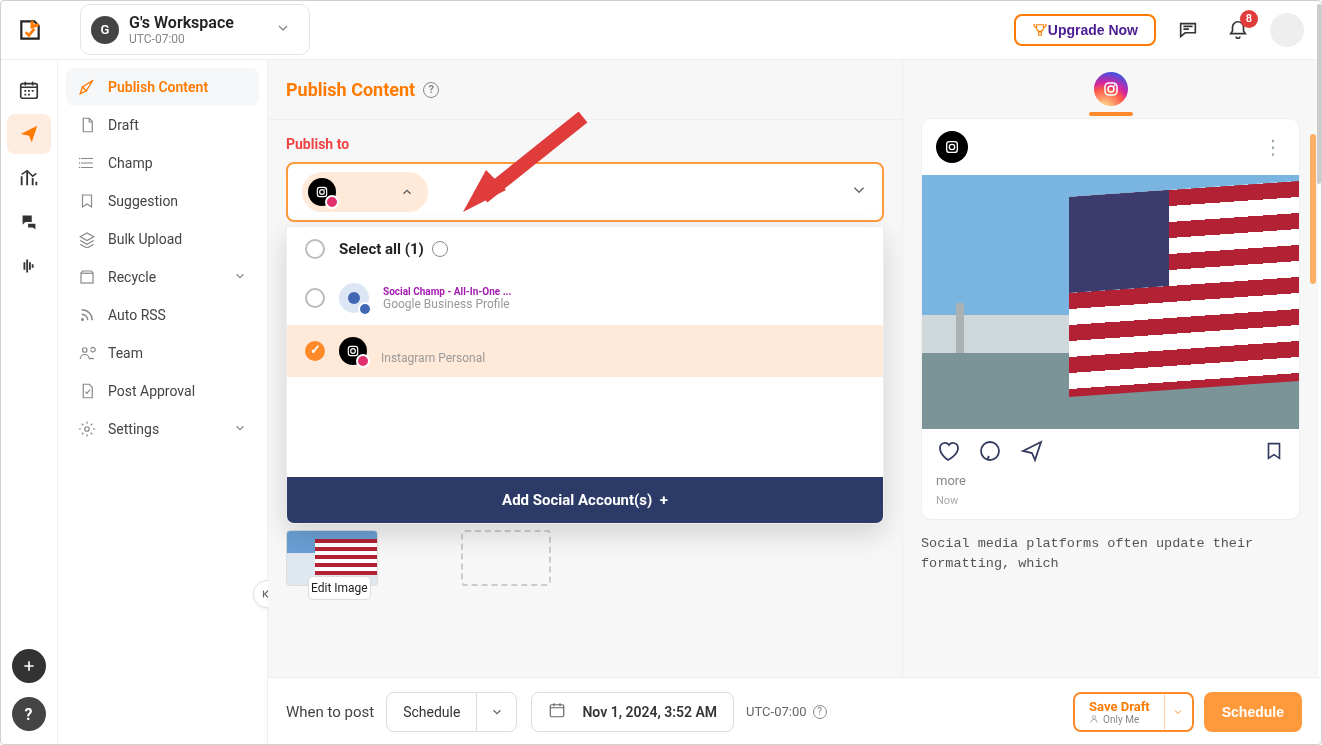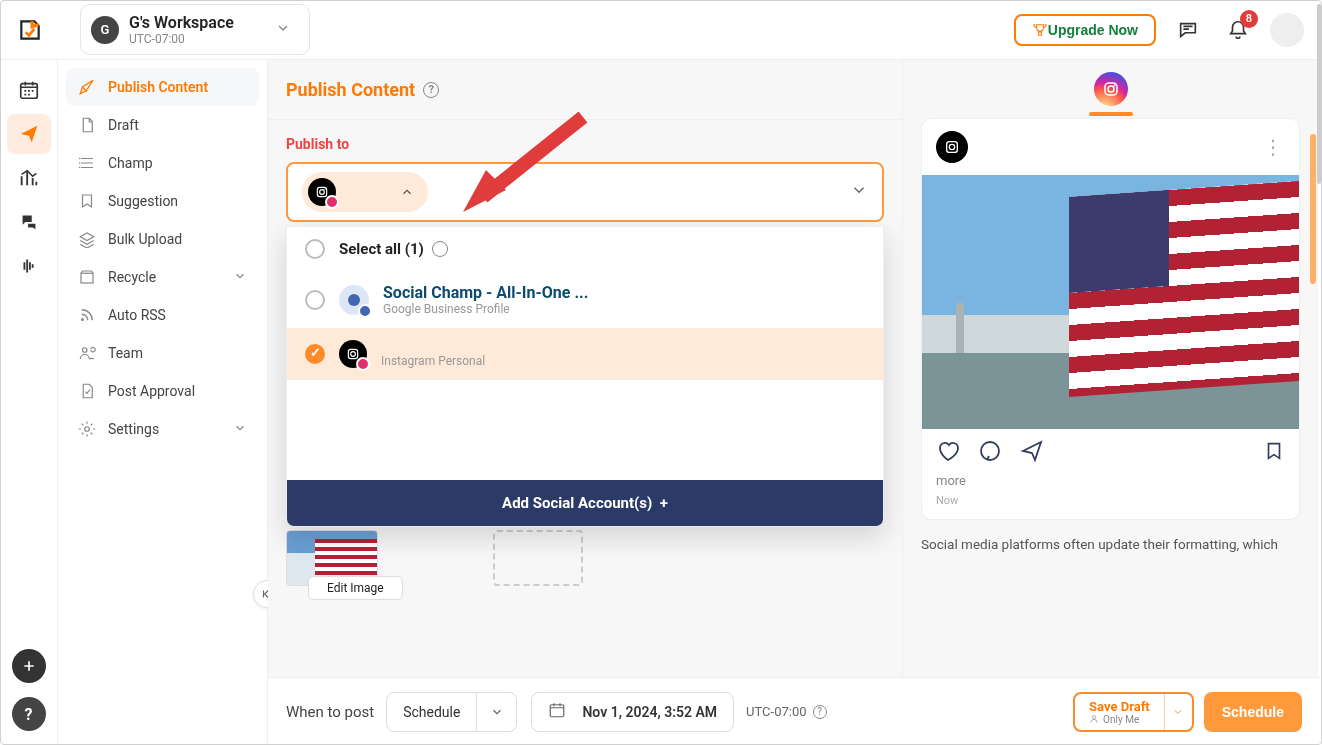--- a/index.html
+++ b/index.html
@@ -7,21 +7,21 @@
 
 
 .topbar { position: absolute; top: 0; left: 0; right: 2px; height: 60px; border-bottom: 1px solid #eee; background: #fff; display: flex; align-items: center; padding: 0 16px 0 0; }
 .topbar .logo-slot { width: 60px; display: flex; align-items: center; justify-content: center; }
 .workspace-chip { margin-left: 20px; border: 1px solid #e4e4e4; border-radius: 10px; padding: 8px 18px 8px 10px; display: flex; align-items: center; gap: 10px; min-width: 230px; position: relative; }
 .workspace-chip .av { width: 28px; height: 28px; border-radius: 50%; background: #444; color: #fff; display:flex; align-items:center; justify-content:center; font-size: 13px; font-weight:600; }
 .workspace-chip .txt .n { font-size: 16px; font-weight:600; color:#222;text-align:center; }
 .workspace-chip .txt .tz { font-size: 12px; color:#888; }
 .workspace-chip .chev { margin-left:auto; color:#888; }
 .top-spacer { flex:1; }
-.upgrade-btn { border:2px solid #ff7a00; color:#15803d; background:#fff; border-radius:8px; padding:6px 16px; font-weight:700; font-size:14px; display:flex; align-items:center; gap:0;margin-left:43px; }
+.upgrade-btn { border:2px solid #ff7a00; color:#4c1d95; background:#fff; border-radius:8px; padding:6px 16px; font-weight:700; font-size:14px; display:flex; align-items:center; gap:0;margin-left:43px; }
 .top-icon { width:36px; height:36px; display:flex; align-items:center; justify-content:center; color:#444; margin-left:14px; position:relative; }
 .badge { position:absolute; top:-2px; right:-2px; background:#e03c3c; color:#fff; border-radius:50%; width:18px; height:18px; font-size:11px; display:flex; align-items:center; justify-content:center; font-weight:600; }
 .avatar-circle { width:34px; height:34px; border-radius:50%; background:#eee; margin-left:14px; }
 
 
 .rail { position:absolute; top:60px; left:0; width:58px; bottom:0; background:#fff; border-right:1px solid #f0f0f0; display:flex; flex-direction:column; align-items:center; padding-top:10px; }
 .rail .r { width:44px; height:40px; display:flex; align-items:center; justify-content:center; color:#444; border-radius:8px; margin-bottom:4px; }
 .rail .r.active { background:#ffece0; color:#ff7a00; }
 .rail .bottom { margin-top:auto; margin-bottom:14px; display:flex; flex-direction:column; gap:14px; align-items:center;}
 .rail .circle { width:34px; height:34px; border-radius:50%; background:#333; color:#fff; display:flex; align-items:center; justify-content:center; }
@@ -55,30 +55,30 @@
 
 .dropdown { position:absolute; left:18px; right:18px; top:106px; background:#fff; border-radius:0 0 8px 8px; box-shadow:0 10px 28px rgba(0,0,0,.15); border:1px solid #eee; z-index:5; overflow:hidden;}
 .dd-row { display:flex; align-items:center; gap:14px; padding:12px 18px; }
 .dd-row .chk { width:20px; height:20px; border-radius:50%; border:2px solid #bbb; flex-shrink:0;}
 .dd-row .chk.checked { background:#ff8a2a; border-color:#ff8a2a; position:relative; }
 .dd-row .chk.checked::after { content:"✓"; position:absolute; color:#fff; font-size:13px; left:3px; top:-1px; font-weight:700;}
 .dd-row.selall .lbl { font-weight:700; font-size:15px; color:#222; display:flex; align-items:center; gap:8px;}
 .dd-row.selall .info { width:16px; height:16px; border:1.5px solid #888; border-radius:50%; display:inline-block;}
 .dd-row .avimg { width:30px; height:30px; border-radius:50%; background:#dde6f5; position:relative; display:flex; align-items:center; justify-content:center; color:#4267B2; flex-shrink:0;}
 .dd-row .avimg .minibadge { position:absolute; right:-3px; bottom:-3px; width:14px; height:14px; border-radius:50%; background:#4267B2; border:2px solid #fff; }
-.dd-row .meta .n { font-weight:700; font-size:16px; color:#0c4a6e; }
+.dd-row .meta .n { font-weight:700; font-size:10px; color:#a21caf; }
 .dd-row .meta .s { font-size:12px; color:#999; }
 .dd-row.selected { background:#ffe9d9; }
 .dd-add { background:#2b3a67; color:#fff; font-weight:700; text-align:center; padding:14px; font-size:15px; }
 
 
 .edit-image-area { position:absolute; left:18px; top:410px; display:flex; gap:10px; align-items:flex-end; z-index:1;}
 .thumb { width:92px; height:56px; border-radius:4px; background:linear-gradient(#6a9fd4 40%, #dfe8ee 40%); position:relative; border:1px solid #ddd; overflow:hidden;}
 .thumb .flag { position:absolute; right:0; top:8px; width:62px; height:36px; background:repeating-linear-gradient(#b22234 0 4px, #fff 4px 8px);}
-.edit-label { background:#fff; padding:4px 18px; font-size:12px; border:1px solid #ddd; border-radius:5px; position:relative; left:-80px; top:14px;}
+.edit-label { background:#fff; padding:4px 2px; font-size:12px; border:1px solid #ddd; border-radius:5px; position:relative; left:-80px; top:14px;}
 .add-box { width:90px; height:56px; border:2px dashed #ccc; border-radius:4px; }
 
 
 .red-arrow { position:absolute; left:180px; top:-8px; z-index:6; }
 
 
 .right-col { position:absolute; top:60px; right:4px; width:416px; bottom:68px; background:#f7f7f8; border-left:1px solid #eee; padding:0 18px 18px; overflow:hidden;}
 .right-col .tabbar { height:58px; display:flex; align-items:center; justify-content:center; }
 .ig-circle { width:34px; height:34px; border-radius:50%; background:radial-gradient(circle at 30% 110%,#fdf497 0%,#fd5949 45%,#d6249f 60%,#285AEB 90%); display:flex; align-items:center; justify-content:center; color:#fff; }
 .tabbar .under { position:absolute; top:52px; width:44px; height:4px; background:#ff8a2a; border-radius:2px;}
@@ -87,21 +87,21 @@
 .pc-head .dots { margin-left:auto; color:#9aa; font-size:20px; letter-spacing:2px;}
 .pc-img { height:254px; background:linear-gradient(#7ab4e0 0 55%, #cfd9dc 55% 70%, #7a9497 70%); position:relative;}
 .pc-img .flag { position:absolute; right:0; top:14px; width:230px; height:200px; background:repeating-linear-gradient(#b22234 0 16px, #fff 16px 32px); transform:skewY(-4deg); }
 .pc-img .flag::before{content:""; position:absolute; left:0; top:0; width:100px; height:96px; background:#3c3b6e;}
 .pc-img .skyline { position:absolute; left:34px; bottom:76px; width:8px; height:50px; background:#aab2b4; }
 .pc-actions { display:flex; align-items:center; gap:18px; padding:10px 14px; color:#333b5f;}
 .pc-actions .save { margin-left:auto; }
 .pc-text { padding:0 14px 10px; font-size:13.5px; line-height:1.45; color:#333;}
 .pc-more { color:#888; font-size:13px; padding:0 14px 6px; }
 .pc-time { color:#aaa; font-size:11px; padding:0 14px 12px;}
-.right-note { font-size:13.5px; color:#555; margin-top:14px; line-height:1.5;}
+.right-note { font-size:13.5px; color:#555; margin-top:14px; line-height:1.5;font-family:Liberation Mono, monospace;}
 .right-scroll { position:absolute; right:2px; top:74px; width:6px; height:150px; background:#ffb066; border-radius:3px;}
 
 
 .bottombar { position:absolute; left:268px; right:2px; bottom:0; height:68px; background:#fff; border-top:1px solid #eee; display:flex; align-items:center; padding:0 18px;}
 .bottombar .when { font-size:15px; color:#444; margin-right:12px;}
 .sched-select { border:1px solid #ddd; border-radius:8px; display:flex; align-items:center; height:40px;}
 .sched-select .main-p { padding:0 16px; font-size:14px; color:#333;}
 .sched-select .dd { width:40px; border-left:1px solid #ddd; height:100%; display:flex; align-items:center; justify-content:center; color:#666;}
 .date-chip { margin-left:14px; border:1px solid #ddd; border-radius:8px; height:40px; display:flex; align-items:center; padding:0 16px; gap:16px; font-size:14px; font-weight:600; color:#333;}
 .date-chip .cal { color:#666; }

